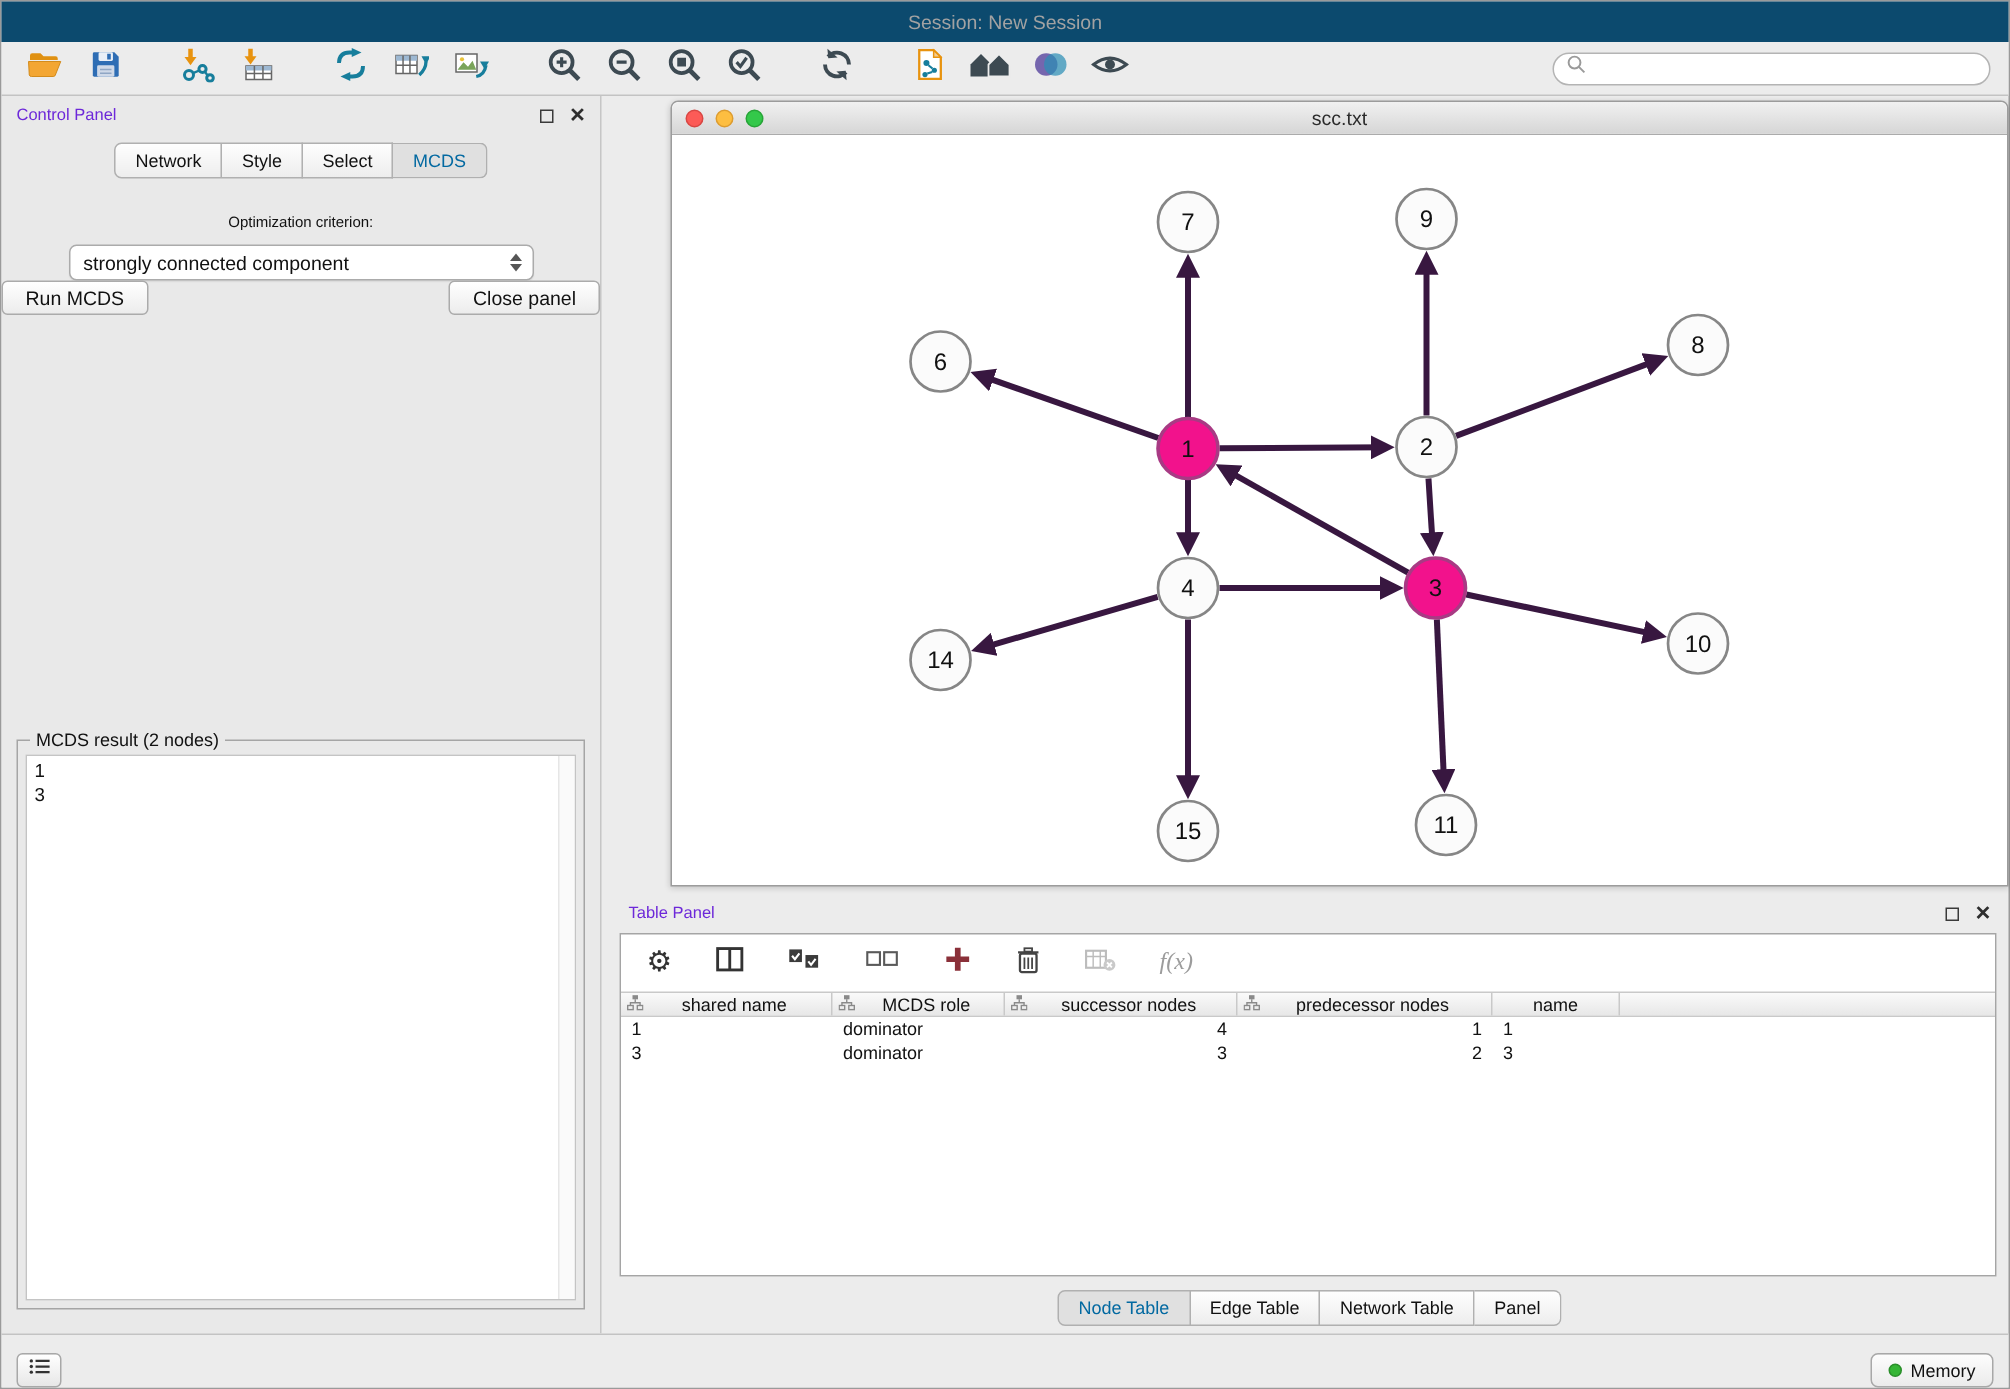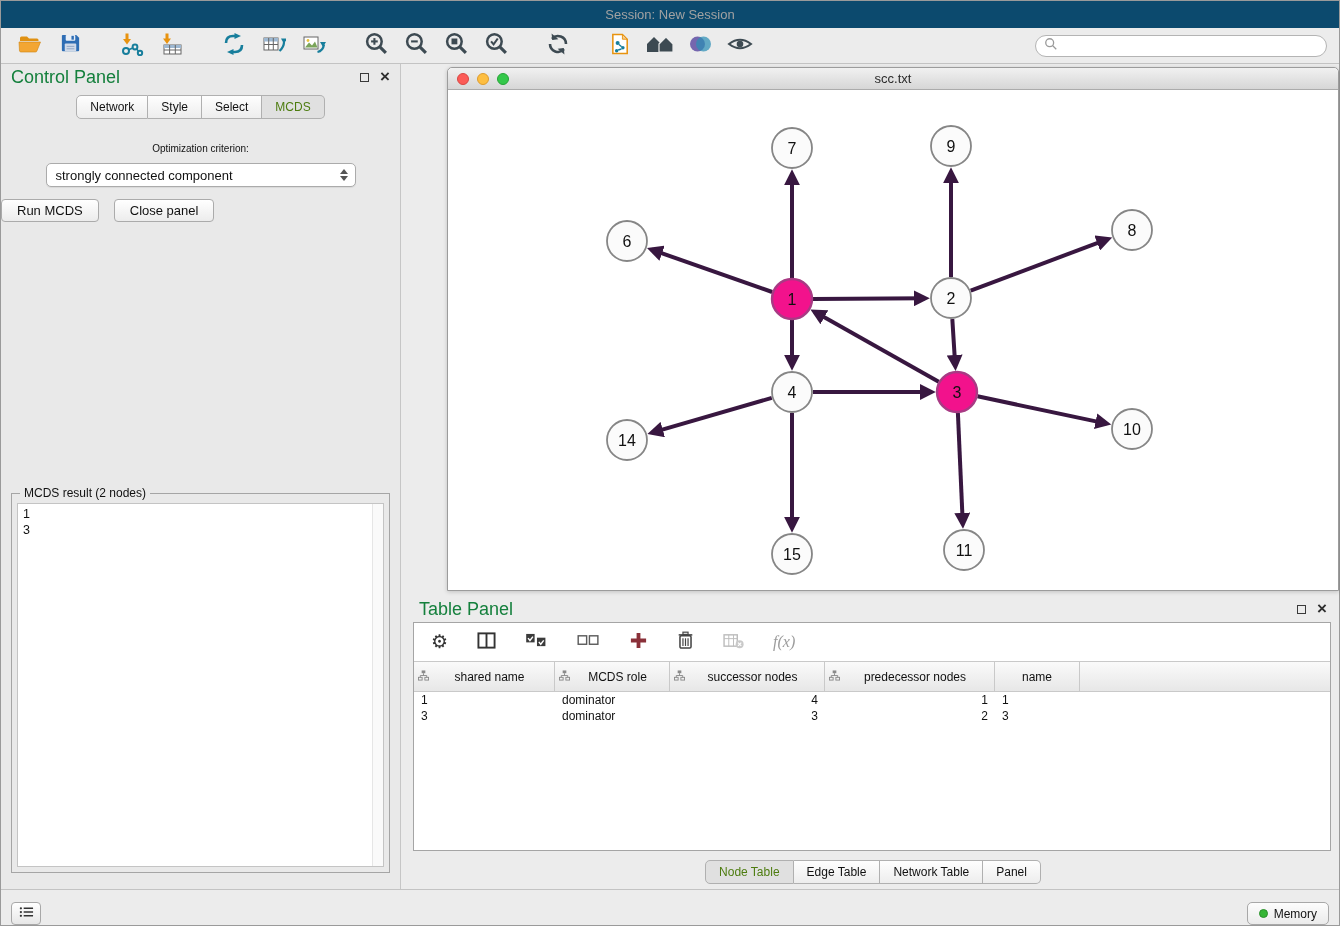--- a/index.html
+++ b/index.html
@@ -14,36 +14,36 @@
   
   .toolbar { position:absolute; top:27px; left:0; right:0; height:36px; display:flex; align-items:center; padding:0 12px; gap:6px; border-bottom:1px solid #c3c3c3; background:#ececec; }
   .tbtn { width:34px; height:30px; display:flex; align-items:center; justify-content:center; flex:0 0 auto; }
   .tsep { width:16px; flex:0 0 auto; }
   .search-box { margin-left:auto; width:292px; height:22px; border:1px solid #b4b4b4; border-radius:12px; background:#fff; display:flex; align-items:center; padding:0 8px; gap:5px; }
   .search-box input { border:none; outline:none; flex:1; font-size:12px; font-family:inherit; background:transparent; color:#333; }
 
   
   .control-panel { position:absolute; top:63px; left:0; width:400px; bottom:36px; background:#e9e9e9; border-right:1px solid #c6c6c6; display:flex; flex-direction:column; }
   .panel-header { height:26px; display:flex; align-items:center; padding:0 10px; flex:0 0 auto; }
-  .panel-title { font-size:18px; color:#15803d; }
+  .panel-title { font-size:11px; color:#6d28d9; }
   .panel-controls { margin-left:auto; display:flex; gap:11px; align-items:center; }
   .float-icon { width:9px; height:9px; border:1.5px solid #3a3a3a; display:inline-block; background:transparent; }
   .close-icon { font-size:17px; font-weight:bold; color:#2e2e2e; line-height:12px; }
   .cp-tabs { display:flex; justify-content:center; margin-top:5px; flex:0 0 auto; }
   .tab { font-size:12px; padding:4px 13px; border:1px solid #b0b0b0; border-left:none; background:linear-gradient(#fefefe,#ededed); color:#111; white-space:nowrap; }
   .tab:first-child { border-left:1px solid #b0b0b0; border-radius:5px 0 0 5px; }
   .tab:last-child { border-radius:0 5px 5px 0; }
-  .tab.selected { background:#e0e0e0; color:#4d7c0f; }
+  .tab.selected { background:#e0e0e0; color:#0369a1; }
   .cp-opt-label { text-align:center; margin-top:24px; font-size:10px; color:#111; flex:0 0 auto; }
   .combo { width:310px; height:24px; margin:9px auto 0; background:#fff; border:1px solid #ababab; border-radius:5px; display:flex; align-items:center; padding:0 7px 0 9px; box-shadow:0 1px 1px rgba(0,0,0,.07); flex:0 0 auto; }
   .combo-value { flex:1; font-size:13px; color:#111; }
   .combo-arrows { display:flex; flex-direction:column; gap:2px; align-items:center; }
   .arr-up { width:0; height:0; border-left:4px solid transparent; border-right:4px solid transparent; border-bottom:5px solid #555; }
   .arr-down { width:0; height:0; border-left:4px solid transparent; border-right:4px solid transparent; border-top:5px solid #555; }
-  .cp-buttons { display:flex; justify-content:flex-start; gap:15px; margin-top:12px; flex:0 0 auto; }
+  .cp-buttons { display:flex; justify-content:space-between; gap:15px; flex:0 0 auto; }
   .btn { font-size:13px; font-family:inherit; padding:3px 15px; border:1px solid #ababab; border-radius:4px; background:linear-gradient(#ffffff,#ececec); color:#111; }
   .cp-spacer { flex:1 1 auto; }
   .result-group { position:relative; border:1px solid #a5a5a5; margin:0 10px 16px; height:380px; flex:0 0 auto; }
   .result-group-title { position:absolute; top:-8px; left:8px; background:#e9e9e9; padding:0 4px; font-size:12px; color:#111; }
   .result-box { position:absolute; left:5px; right:5px; top:9px; bottom:5px; background:#fff; border:1px solid #c4c4c4; font-size:12.5px; color:#111; line-height:16px; padding:2px 5px; }
   .result-scroll { position:absolute; top:0; bottom:0; right:0; width:11px; background:#fafafa; border-left:1px solid #e6e6e6; }
 
   
   .right-area { position:absolute; left:406px; top:63px; right:0; bottom:36px; }
 
@@ -61,21 +61,21 @@
   .node { fill:#fbfbfb; stroke:#868686; stroke-width:1.8; }
   .node.hl { fill:#f2128c; stroke:#a83a84; stroke-width:2.4; }
   .node-label { font-size:16px; fill:#111; text-anchor:middle; font-family:"Liberation Sans",sans-serif; }
 
   
   .table-panel { position:absolute; left:0; right:0; top:532px; bottom:0; }
   .tp-card { position:absolute; left:6px; right:8px; top:26px; bottom:38px; background:#fff; border:1px solid #a5a5a5; }
   .tp-toolbar { height:38px; display:flex; align-items:center; padding-left:17px; gap:29px; }
   .gear-glyph { font-size:19px; color:#333; line-height:1; }
   .fx { font-family:"Liberation Serif", serif; font-style:italic; font-size:16px; color:#9c9c9c; }
-  .tp-grid-head { display:flex; height:31px; background:linear-gradient(#fafafa,#e7e7e7); border-top:1px solid #c9c9c9; border-bottom:1px solid #c9c9c9; }
+  .tp-grid-head { display:flex; height:17px; background:linear-gradient(#fafafa,#e7e7e7); border-top:1px solid #c9c9c9; border-bottom:1px solid #c9c9c9; }
   .th { display:flex; align-items:center; border-right:1px solid #c9c9c9; font-size:12px; color:#111; padding:0 4px; }
   .th .th-label { flex:1; text-align:center; }
   .th-fill { flex:1; }
   .tr { display:flex; height:16px; }
   .td { font-size:12px; color:#111; padding:0 7px; display:flex; align-items:center; overflow:hidden; }
   .td.num { justify-content:flex-end; }
   .c0 { width:141px; } .c1 { width:115px; } .c2 { width:155px; } .c3 { width:170px; } .c4 { width:85px; }
   .tp-tabs { position:absolute; bottom:5px; left:0; right:0; display:flex; justify-content:center; }
 
   

